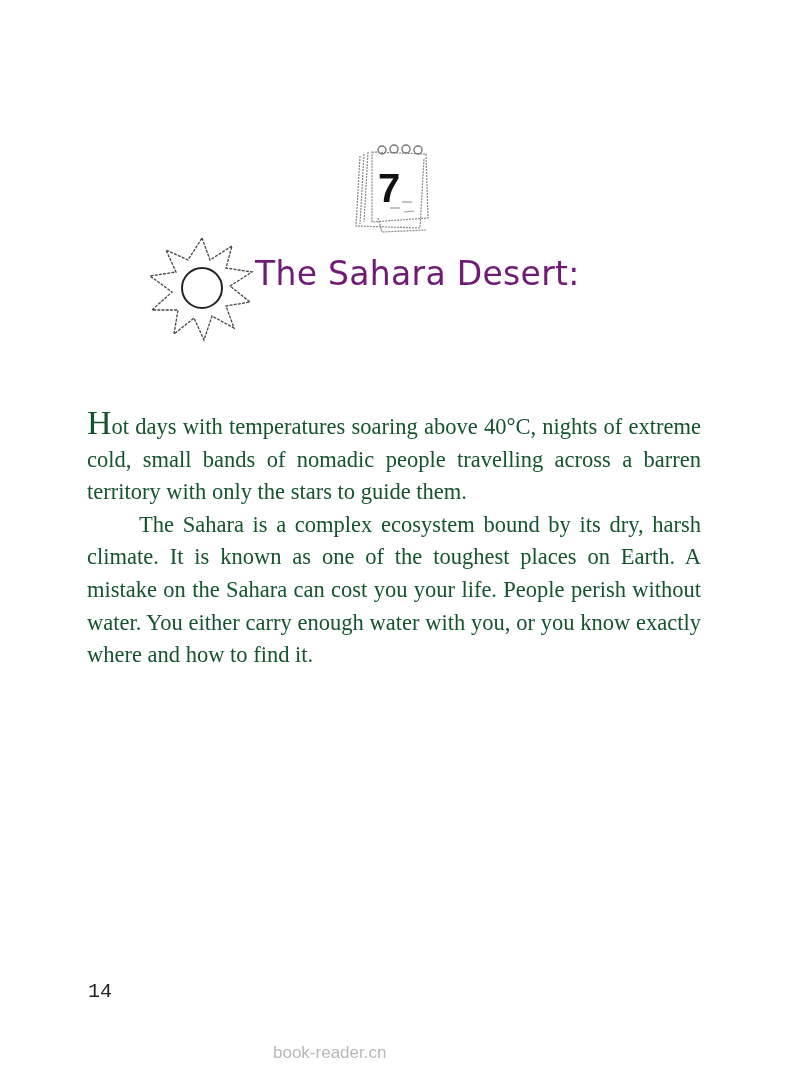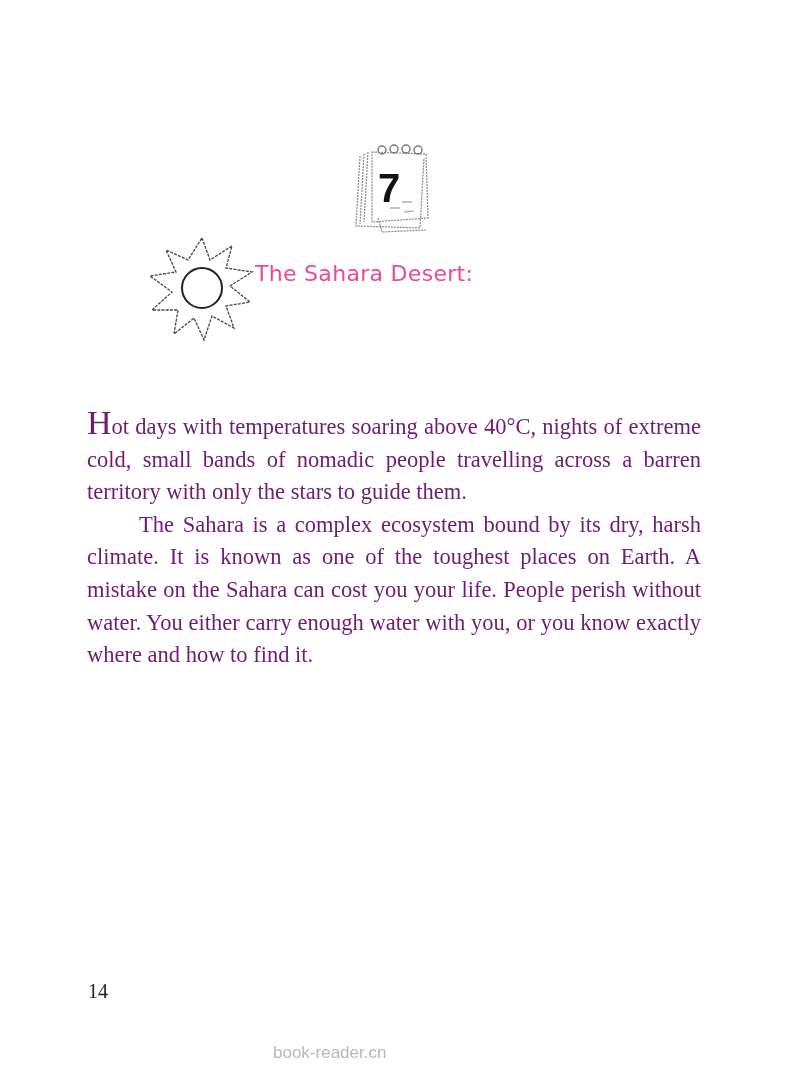--- a/index.html
+++ b/index.html
@@ -2,28 +2,28 @@
 <html><head>
 <meta charset="utf-8">
 <style>
   html, body { margin:0; padding:0; background:#ffffff; }
   body { width:800px; height:1070px; position:relative; overflow:hidden; color:#1a1a1a; }
   .calendar { position:absolute; left:342px; top:138px; width:100px; height:100px; }
   .calendar svg { width:100%; height:100%; }
   .chapter-num { position:absolute; left:378px; top:166px; font-family:"Liberation Sans", sans-serif; font-weight:bold; font-size:40px; color:#111; }
   .sun { position:absolute; left:140px; top:228px; width:122px; height:122px; }
   .sun svg { width:100%; height:100%; }
-  .title { position:absolute; left:255px; top:250px; font-family:"DejaVu Sans", sans-serif; font-size:22px; line-height:48px; color:#ec4899; letter-spacing:0.3px; }
+  .title { position:absolute; left:255px; top:250px; font-family:"DejaVu Sans", sans-serif; font-size:33px; line-height:48px; color:#701a75; letter-spacing:0.3px; }
   .title div { white-space:nowrap; }
   .title .l2 { margin-left:-2px; }
-  .body-text { position:absolute; left:87px; top:406px; width:614px; font-family:"Liberation Serif", serif; font-size:22.5px; line-height:32.6px; color:#701a75; text-align:justify; }
+  .body-text { position:absolute; left:87px; top:406px; width:614px; font-family:"Liberation Serif", serif; font-size:22.5px; line-height:32.6px; color:#14532d; text-align:justify; }
   .body-text p { margin:0; text-indent:52px; }
   .body-text p.first { text-indent:0; }
   .dropcap { font-size:34px; line-height:1; }
-  .page-number { position:absolute; left:88px; top:980px; font-family:Liberation Serif, serif; font-size:20px; color:#222; }
+  .page-number { position:absolute; left:88px; top:980px; font-family:Liberation Mono, monospace; font-size:20px; color:#222; }
   .watermark { position:absolute; left:273px; top:1043px; font-family:"Liberation Sans", sans-serif; font-size:17px; color:#b8b8b8; }
 </style>
 </head>
 <body>
 
 <div class="calendar">
   <svg viewBox="0 0 100 100">
     <g fill="none" stroke="#8a8a8a" stroke-width="1.2" stroke-dasharray="2 1">
       <path d="M18 18 L14 88 L78 90 L82 20"></path>
       <path d="M22 16 L18 86"></path>

